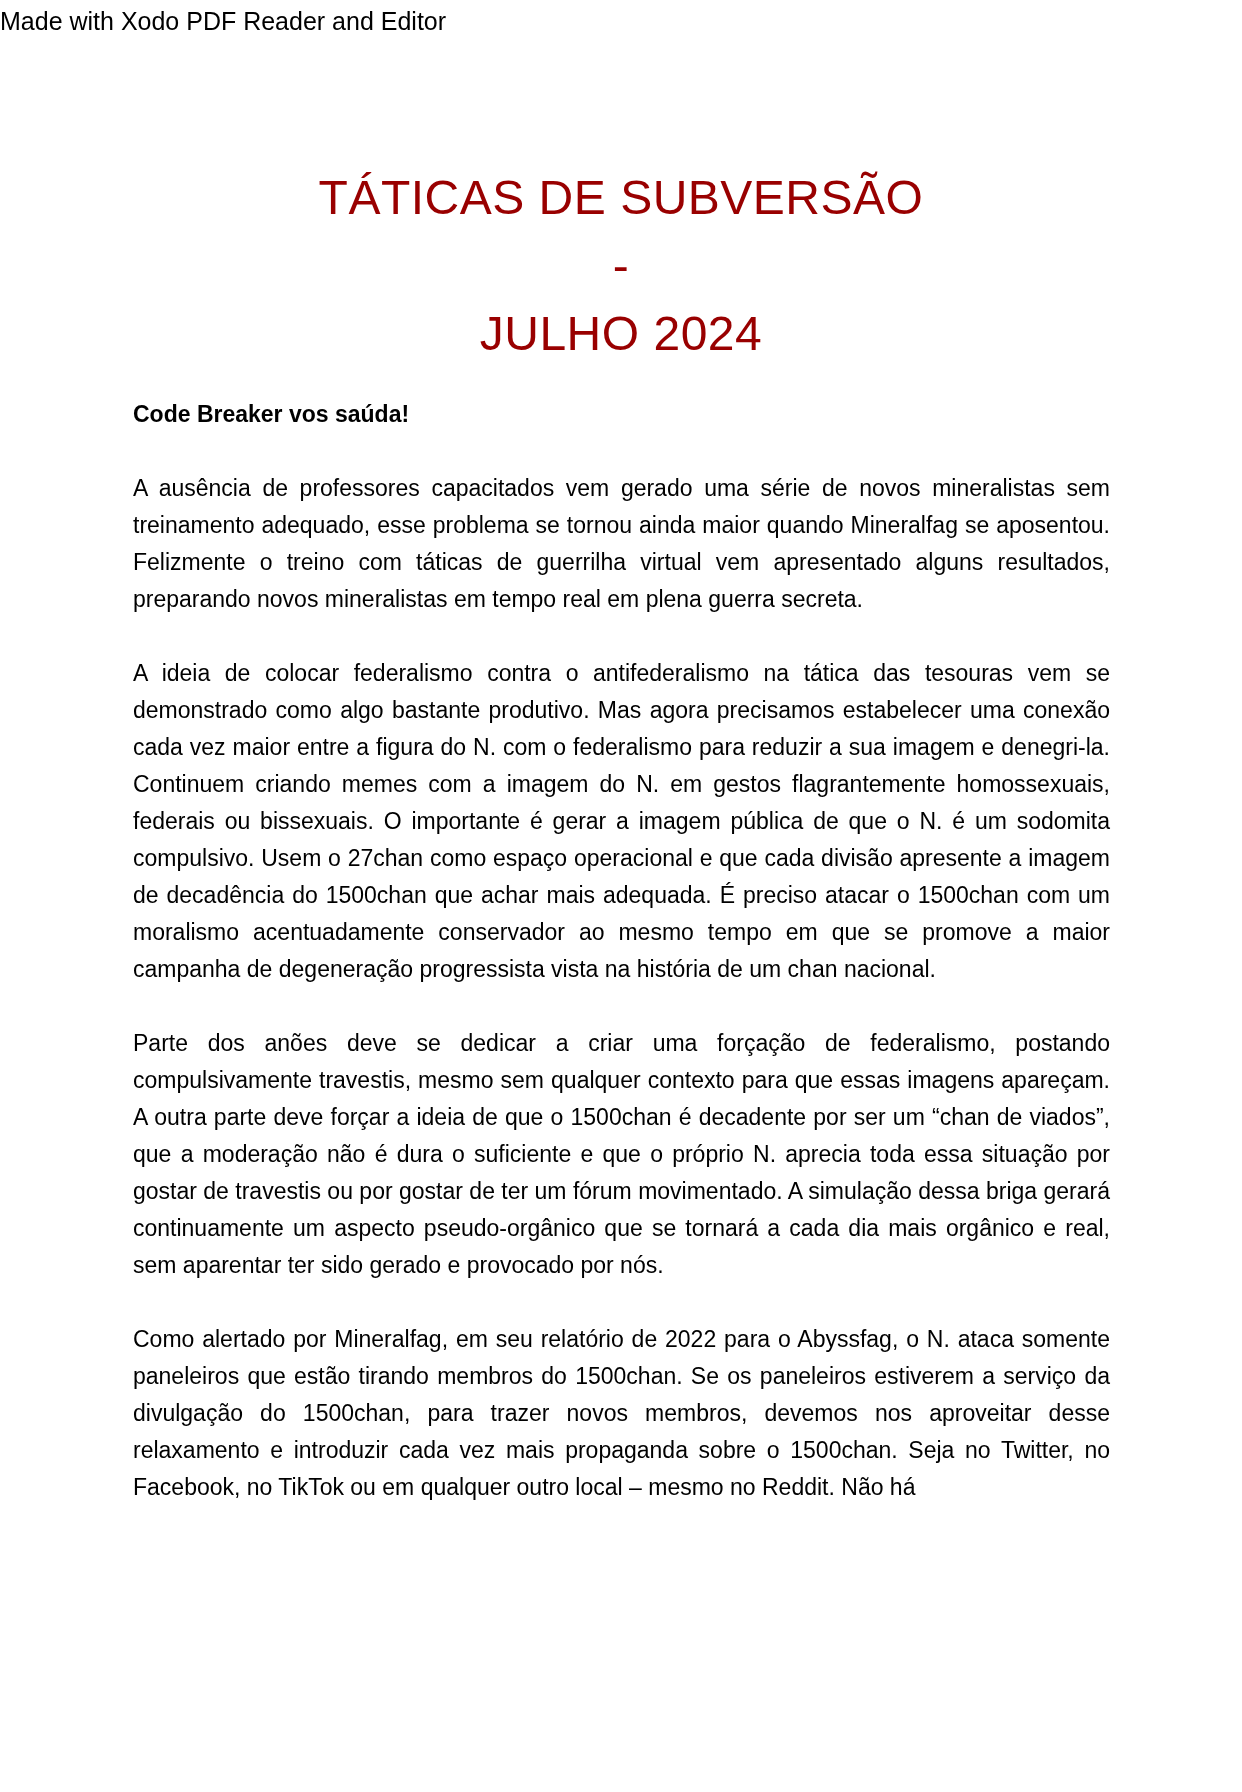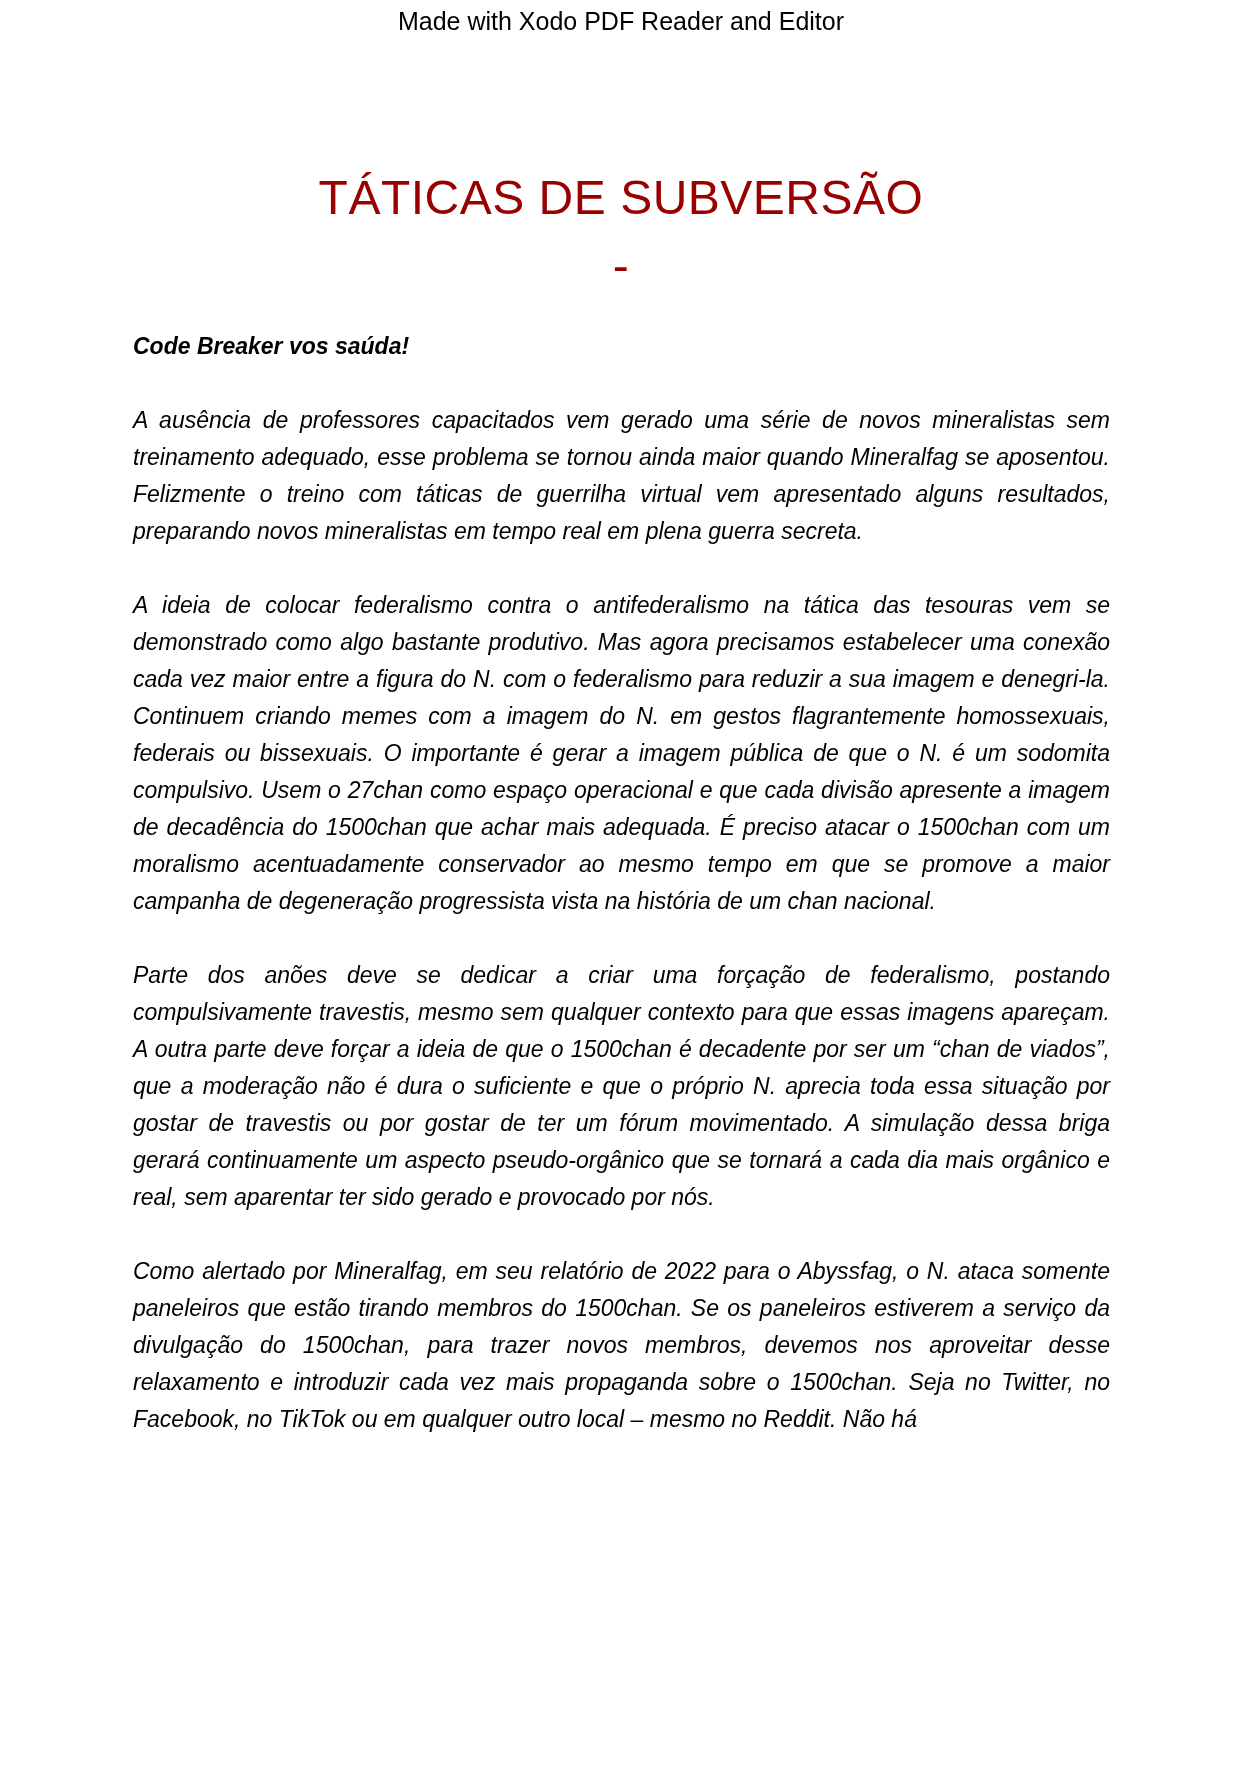--- a/index.html
+++ b/index.html
@@ -9,21 +9,20 @@
   }
   body {
     width: 1242px;
     height: 1792px;
     font-family: "Liberation Sans", "DejaVu Sans", sans-serif;
     color: #000000;
     position: relative;
     overflow: hidden;
   }
   .watermark {
-    text-align: center;
     padding-top: 6px;
     font-size: 25px;
     line-height: 30px;
     color: #000000;
   }
   .title-block {
     margin-top: 128px;
     text-align: center;
     color: var(--title-color, #990000);
     font-size: 48px;
@@ -35,21 +34,20 @@
   }
   .body-column {
     margin: 28px 132px 0 133px;
     width: 977px;
     font-size: 23px;
     line-height: 37px;
     text-align: justify;
   }
   .body-column p {
     margin: 16px 0 37px 0;
-    font-style: italic;
   }
   .greeting {
     font-weight: 700;
     text-align: left;
   }
   .section-heading {
     font-weight: 700;
     margin: 0;
     text-align: left;
   }
@@ -58,20 +56,21 @@
   }
 </style>
 </head>
 <body style="--title-color: #990000; color: rgb(0, 0, 0); background: rgb(255, 255, 255);">
 
 <div class="watermark">Made with Xodo PDF Reader and Editor</div>
 
 <div class="title-block">
   <div class="title-line">TÁTICAS DE SUBVERSÃO</div>
   <div class="title-line">-</div>
+  <div class="title-line">JULHO 2024</div>
 </div>
 
 <div class="body-column">
 
   <p class="greeting">Code Breaker vos saúda!</p>
 
   <p>A ausência de professores capacitados vem gerado uma série de novos mineralistas sem treinamento adequado, esse problema se tornou ainda maior quando Mineralfag se aposentou. Felizmente o treino com táticas de guerrilha virtual vem apresentado alguns resultados, preparando novos mineralistas em tempo real em plena guerra secreta.</p>
 
 
 

